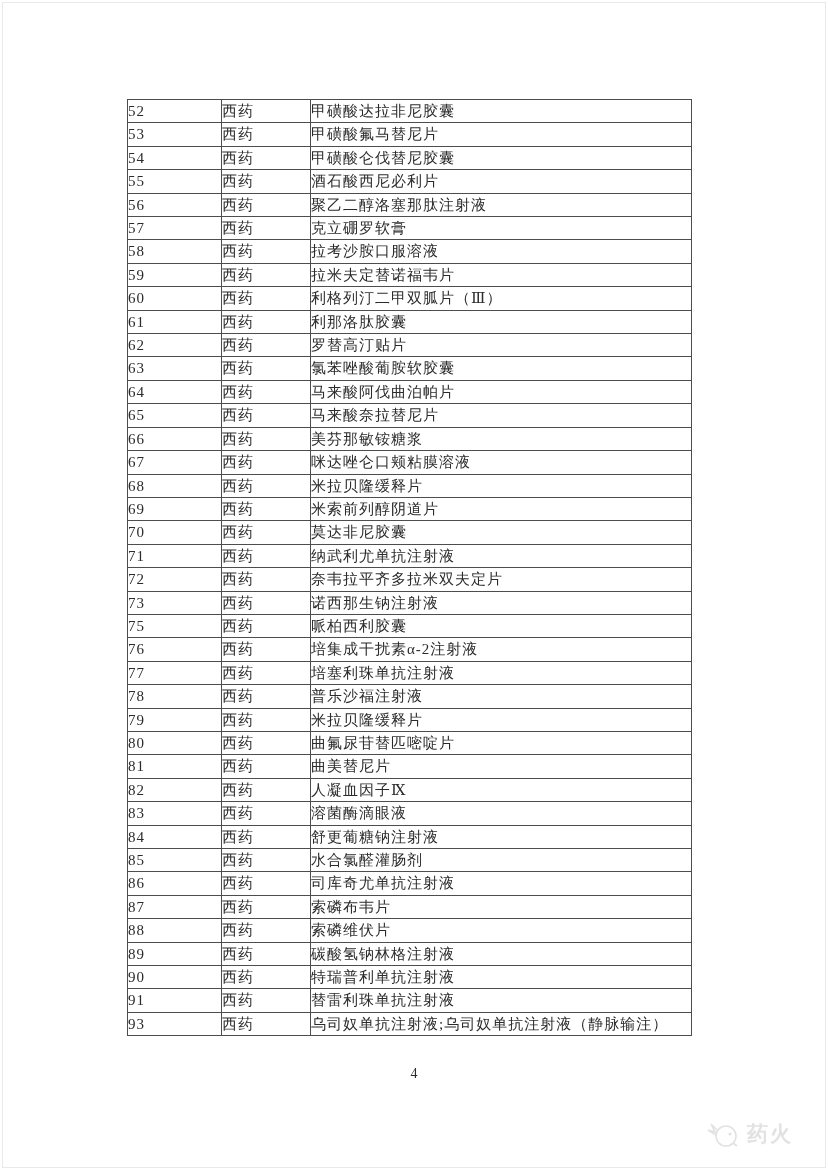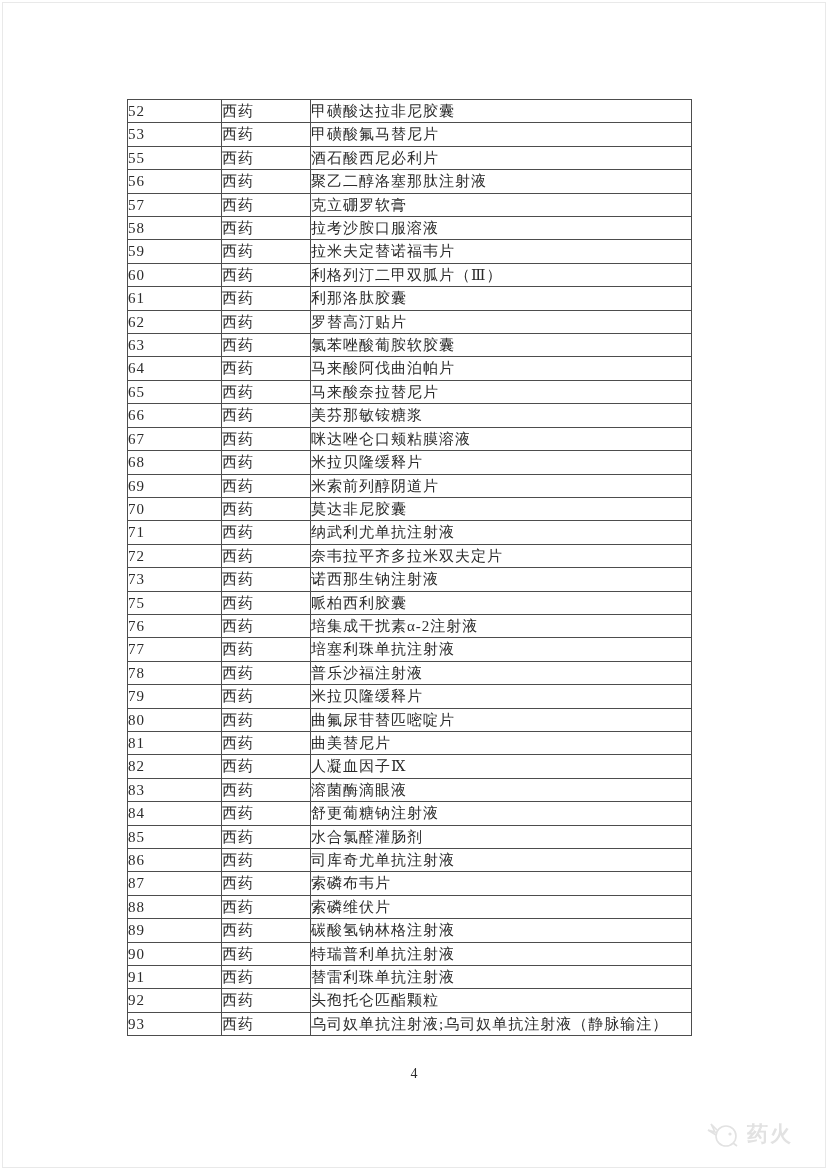--- a/index.html
+++ b/index.html
@@ -83,20 +83,25 @@
     <td class="col-cat">西药</td>
     <td class="col-name">甲磺酸达拉非尼胶囊</td>
   </tr>
 
   <tr>
     <td class="col-index">53</td>
     <td class="col-cat">西药</td>
     <td class="col-name">甲磺酸氟马替尼片</td>
   </tr>
 
+  <tr>
+    <td class="col-index">54</td>
+    <td class="col-cat">西药</td>
+    <td class="col-name">甲磺酸仑伐替尼胶囊</td>
+  </tr>
 
   <tr>
     <td class="col-index">55</td>
     <td class="col-cat">西药</td>
     <td class="col-name">酒石酸西尼必利片</td>
   </tr>
 
   <tr>
     <td class="col-index">56</td>
     <td class="col-cat">西药</td>
@@ -301,25 +306,20 @@
     <td class="col-cat">西药</td>
     <td class="col-name">特瑞普利单抗注射液</td>
   </tr>
 
   <tr>
     <td class="col-index">91</td>
     <td class="col-cat">西药</td>
     <td class="col-name">替雷利珠单抗注射液</td>
   </tr>
 
-  <tr>
-    <td class="col-index">92</td>
-    <td class="col-cat">西药</td>
-    <td class="col-name">头孢托仑匹酯颗粒</td>
-  </tr>
 
   <tr>
     <td class="col-index">93</td>
     <td class="col-cat">西药</td>
     <td class="col-name">乌司奴单抗注射液;乌司奴单抗注射液（静脉输注）</td>
   </tr>
 </tbody>
 </table>
 
 <div class="page-number">4</div>

